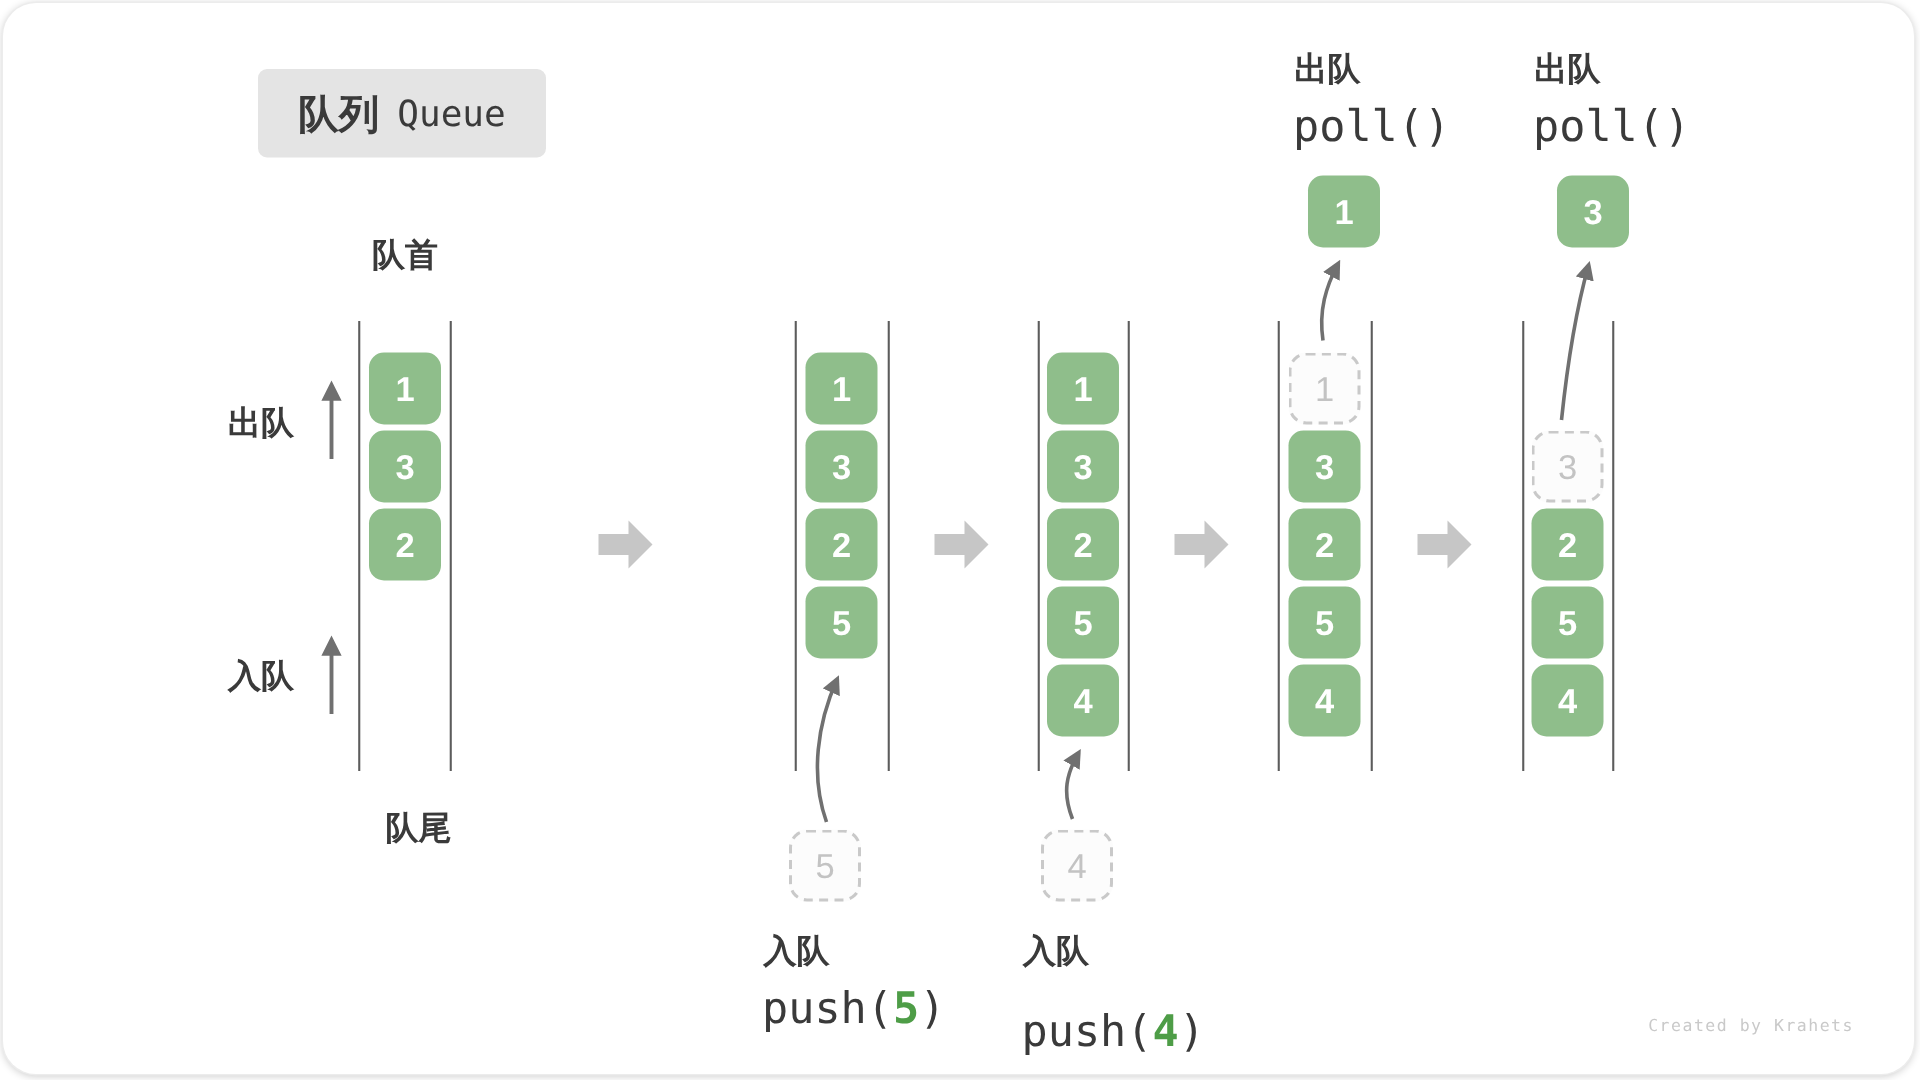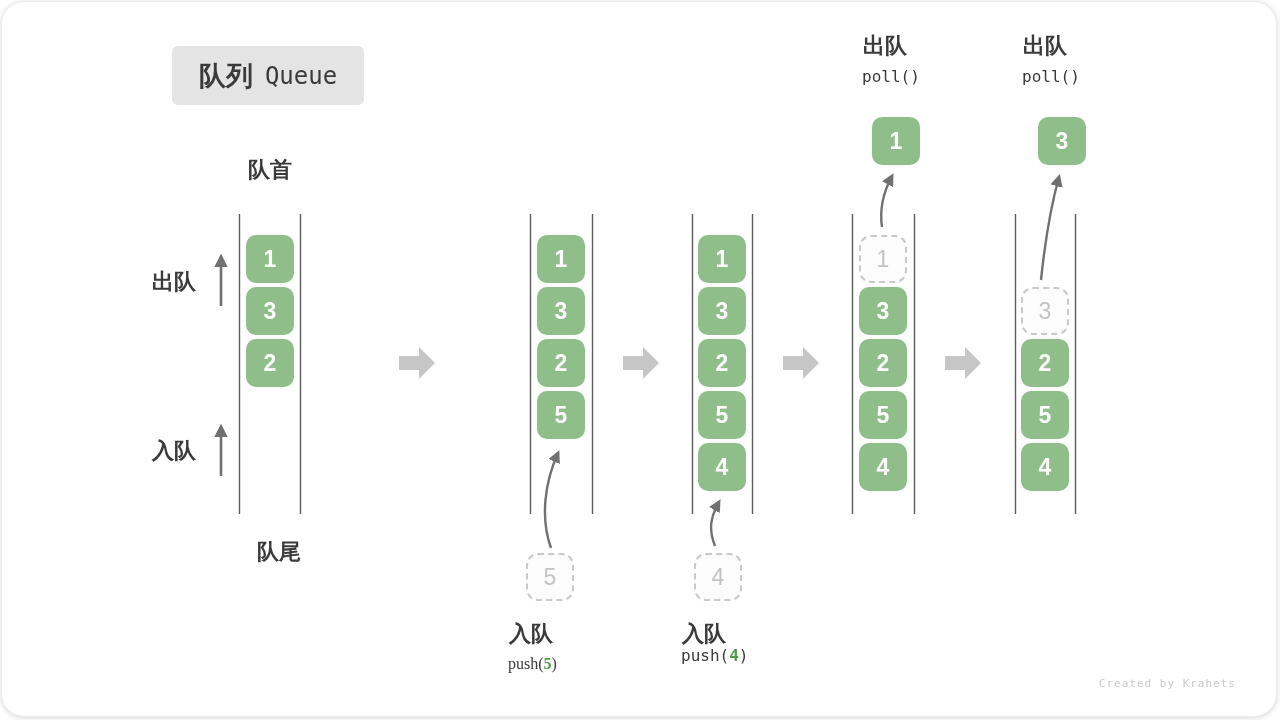--- a/index.html
+++ b/index.html
@@ -28,21 +28,21 @@
   .badge .en { font-size: 24px; font-family: "DejaVu Sans Mono", monospace; }
   .cn-label {
     position: absolute;
     font-size: 22px; font-weight: bold;
     color: var(--text, #3a3a3a);
     white-space: nowrap;
   }
   .code {
     position: absolute;
     font-family: "DejaVu Sans Mono", monospace;
-    font-size: 16px;
+    font-size: 29px;
     color: var(--text, #3a3a3a);
     white-space: nowrap;
   }
   .code .green-digit {
     color: var(--code-green, #4e9d47);
     font-weight: bold;
   }
   .qbox {
     position: absolute;
     width: 48px; height: 48px;
@@ -128,30 +128,30 @@
   <div class="qbox" style="left:244px; top:233px;">1</div>
   <div class="qbox" style="left:244px; top:285px;">3</div>
   <div class="qbox" style="left:244px; top:337px;">2</div>
 
   <div class="qbox" style="left:535px; top:233px;">1</div>
   <div class="qbox" style="left:535px; top:285px;">3</div>
   <div class="qbox" style="left:535px; top:337px;">2</div>
   <div class="qbox" style="left:535px; top:389px;">5</div>
   <div class="qbox dashed" style="left:524px; top:551px;">5</div>
   <div class="cn-label" style="left:507px; top:617px;">入队</div>
-  <div class="code" style="left:506px; top:653px;font-family:Liberation Serif, serif;"><span>push(</span><span class="green-digit">5</span><span>)</span></div>
+  <div class="code" style="left:506px; top:653px;"><span>push(</span><span class="green-digit">5</span><span>)</span></div>
 
   <div class="qbox" style="left:696px; top:233px;">1</div>
   <div class="qbox" style="left:696px; top:285px;">3</div>
   <div class="qbox" style="left:696px; top:337px;">2</div>
   <div class="qbox" style="left:696px; top:389px;">5</div>
   <div class="qbox" style="left:696px; top:441px;">4</div>
   <div class="qbox dashed" style="left:692px; top:551px;">4</div>
   <div class="cn-label" style="left:680px; top:617px;">入队</div>
-  <div class="code" style="left:679px; top:644px;"><span>push(</span><span class="green-digit">4</span><span>)</span></div>
+  <div class="code" style="left:679px; top:668px;"><span>push(</span><span class="green-digit">4</span><span>)</span></div>
 
   <div class="cn-label" style="left:861px; top:29px;">出队</div>
   <div class="code" style="left:860px; top:65px;">poll()</div>
   <div class="qbox" style="left:870px; top:115px;">1</div>
   <div class="qbox dashed" style="left:857px; top:233px;">1</div>
   <div class="qbox" style="left:857px; top:285px;">3</div>
   <div class="qbox" style="left:857px; top:337px;">2</div>
   <div class="qbox" style="left:857px; top:389px;">5</div>
   <div class="qbox" style="left:857px; top:441px;">4</div>
 

